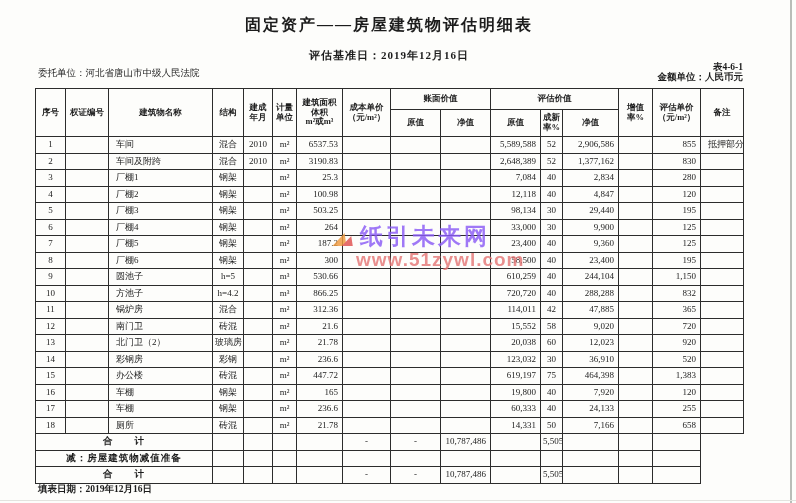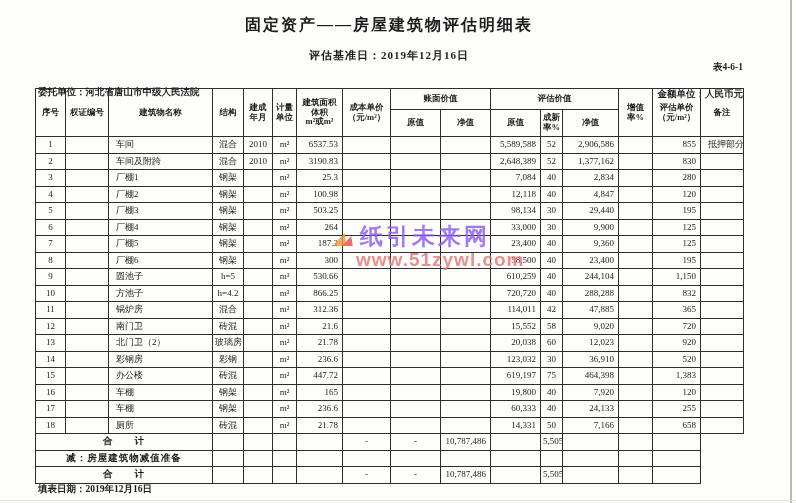--- a/index.html
+++ b/index.html
@@ -6,22 +6,22 @@
   body{
     width:796px;height:503px;position:relative;overflow:hidden;
     background:#fdfdfb;color:#1c1c1c;
     font-family:"Liberation Serif","DejaVu Serif",serif;
   }
   .title{position:absolute;top:15px;left:35px;width:708px;text-align:center;
     font-size:16px;font-weight:bold;letter-spacing:2px;}
   .subtitle{position:absolute;top:48px;left:35px;width:708px;text-align:center;
     font-size:11px;font-weight:bold;letter-spacing:1px;}
   .table-no{position:absolute;top:61px;right:53px;font-size:9.5px;font-weight:bold;}
-  .client{position:absolute;top:86px;left:38px;font-size:9.5px;font-weight:bold;}
-  .currency{position:absolute;top:88px;right:53px;font-size:9.5px;font-weight:bold;}
+  .client{position:absolute;top:67px;left:38px;font-size:9.5px;font-weight:normal;}
+  .currency{position:absolute;top:71px;right:53px;font-size:9.5px;font-weight:bold;}
   table{position:absolute;top:88px;left:35px;width:708px;border-collapse:collapse;
     table-layout:fixed;font-size:9px;}
   th,td{border:1px solid #2c2c2c;padding:0 2px;overflow:hidden;white-space:nowrap;}
   thead th{font-weight:bold;white-space:pre-line;line-height:1.12;font-size:8.5px;padding:1px;}
   thead tr.h1 th{height:18px;}
   thead tr.h2 th{height:24px;}
   tbody td{height:15.5px;line-height:15.5px;}
   tfoot td{height:15.5px;line-height:15.5px;}
   tfoot .lbl{text-align:center;font-weight:bold;font-size:9.5px;letter-spacing:1px;}
   td.c{text-align:center;}

